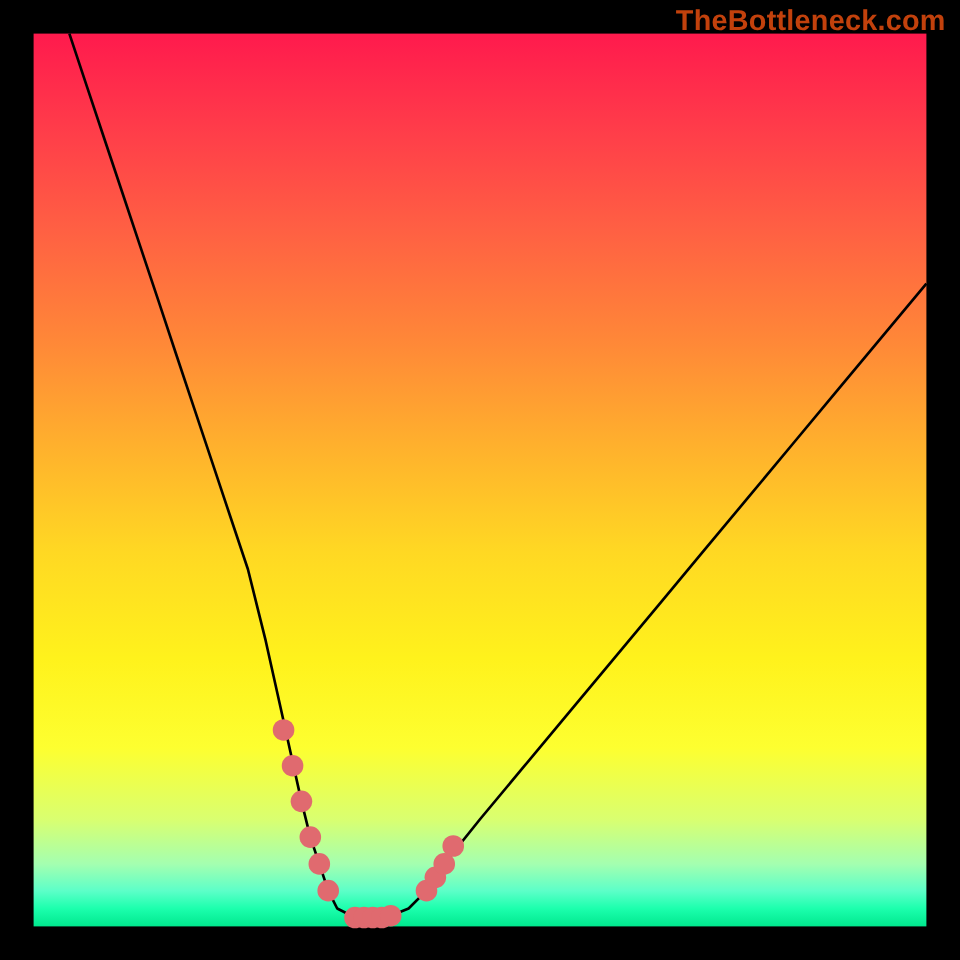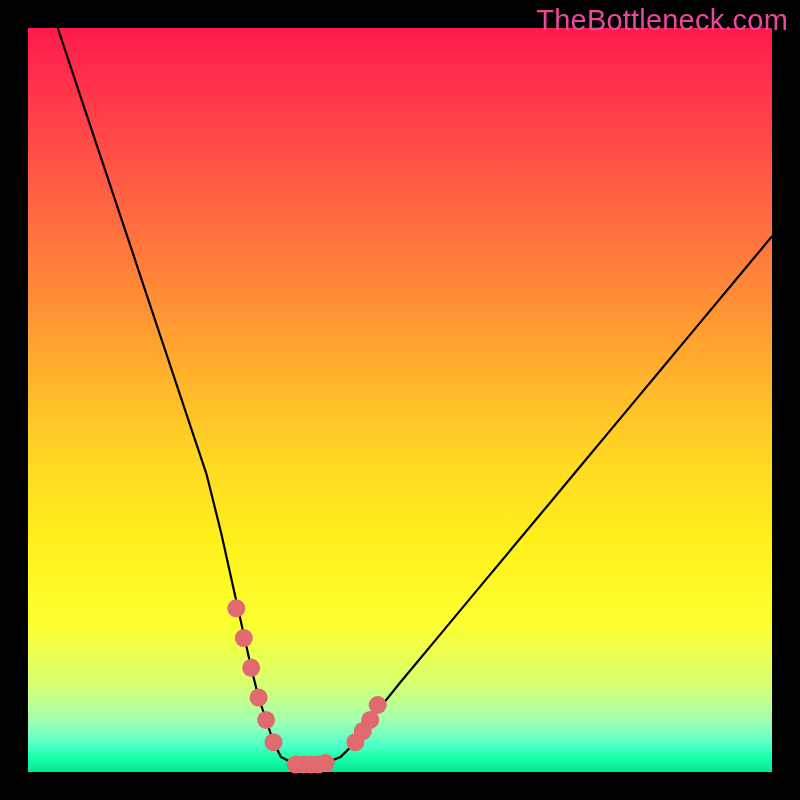--- a/index.html
+++ b/index.html
@@ -36,23 +36,23 @@
       #a4ffb0 93%,
       #5dffc8 96%,
       #1cffad 98%,
       #00e88e 100%
     );
   }
   .watermark {
     position: absolute;
     top: 4px;
     right: 12px;
-    color: #ec4899;
-    font-size: 29px;
-    font-weight: 400;
+    color: #c2410c;
+    font-size: 24px;
+    font-weight: 700;
     letter-spacing: 0.2px;
     user-select: none;
   }
   svg.curve {
     position: absolute;
     left: 0; top: 0;
     width: 744px; height: 744px;
     overflow: visible;
   }
   .line {

